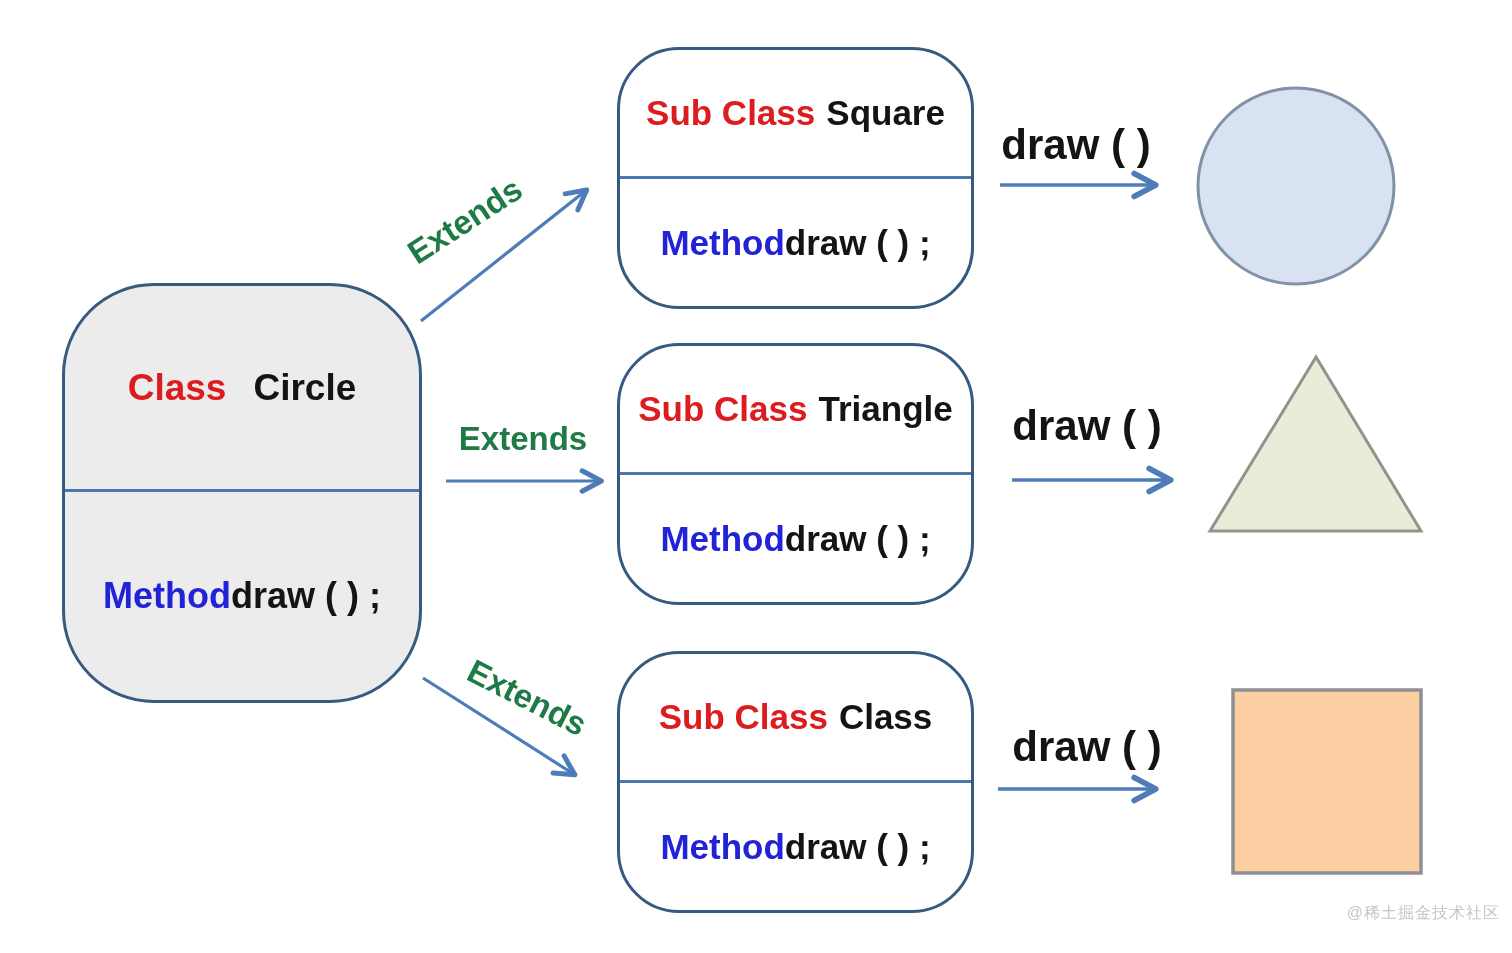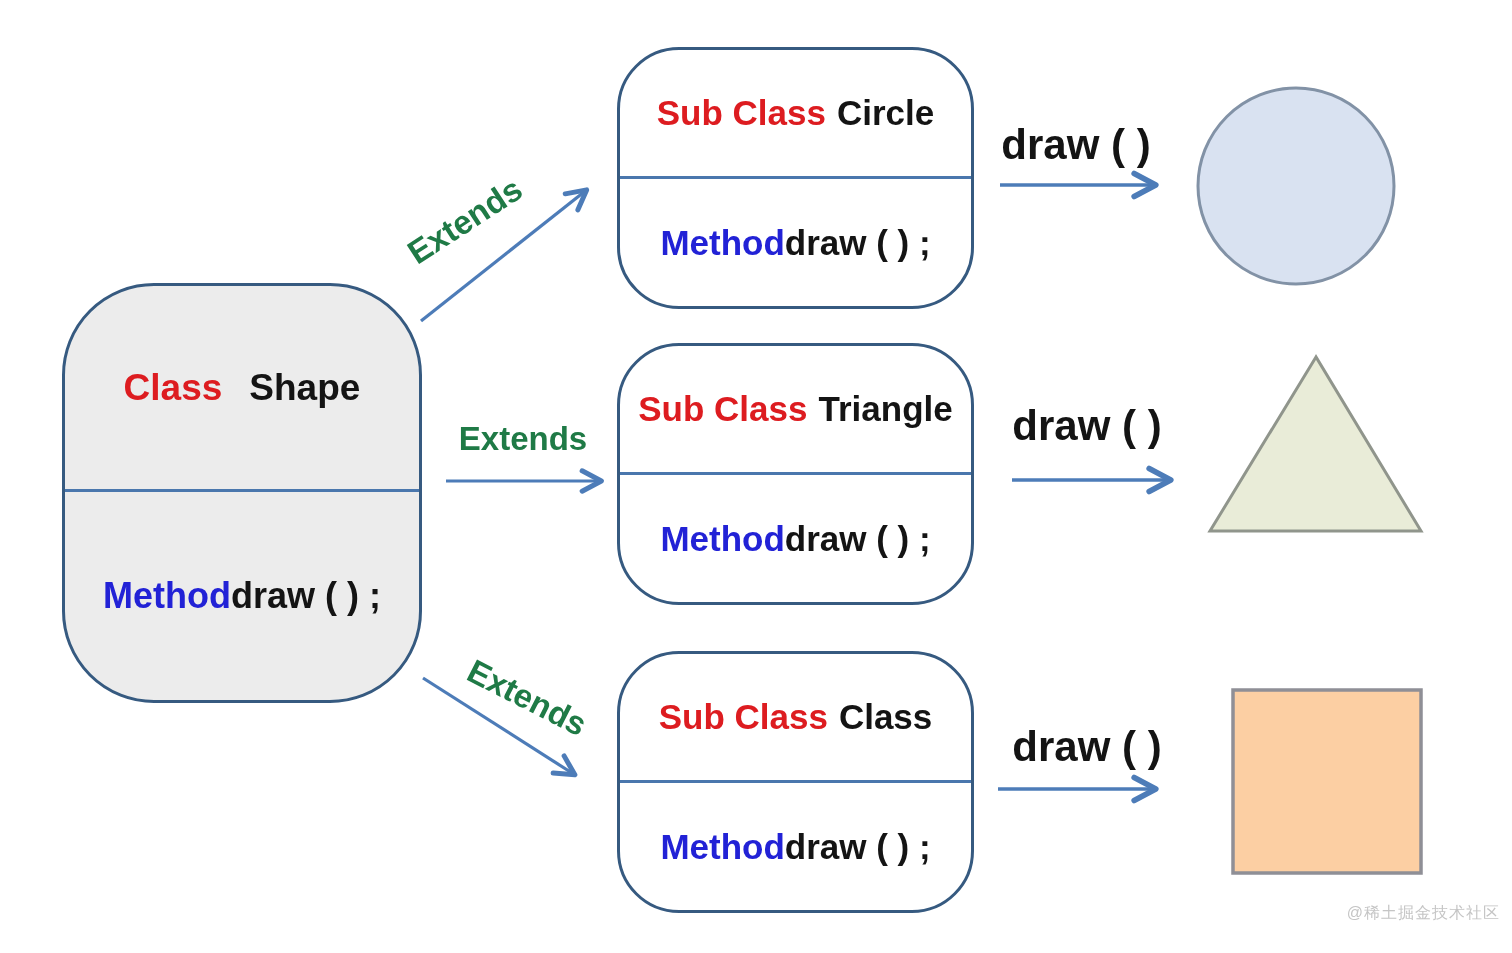--- a/index.html
+++ b/index.html
@@ -121,32 +121,32 @@
     <line x1="998" y1="789" x2="1152" y2="789" style="stroke:var(--arrow_blue)" stroke-width="3.6" marker-end="url(#arrowhead)"></line>
 
     <circle cx="1296" cy="186" r="98" style="fill:var(--circle_fill);stroke:var(--circle_stroke)" stroke-width="3"></circle>
     <polygon points="1316,357 1210,531 1421,531" style="fill:var(--triangle_fill);stroke:var(--triangle_stroke)" stroke-width="3"></polygon>
     <rect x="1233" y="690" width="188" height="183" style="fill:var(--square_fill);stroke:var(--square_stroke)" stroke-width="3.5"></rect>
   </svg>
 
   <div class="classbox base">
     <div class="sect-title">
       <span class="kw-red">Class</span>
-      <span class="txt-black">Shape</span>
+      <span class="txt-black">Circle</span>
     </div>
     <div class="sect-method">
       <span class="kw-blue">Method</span>
       <span class="txt-black">draw ( ) ;</span>
     </div>
   </div>
 
   <div class="classbox sub row-0">
     <div class="sect-title">
       <span class="kw-red">Sub Class</span>
-      <span class="txt-black">Circle</span>
+      <span class="txt-black">Square</span>
     </div>
     <div class="sect-method">
       <span class="kw-blue">Method</span>
       <span class="txt-black">draw ( ) ;</span>
     </div>
   </div>
 
   <div class="classbox sub row-1">
     <div class="sect-title">
       <span class="kw-red">Sub Class</span>

